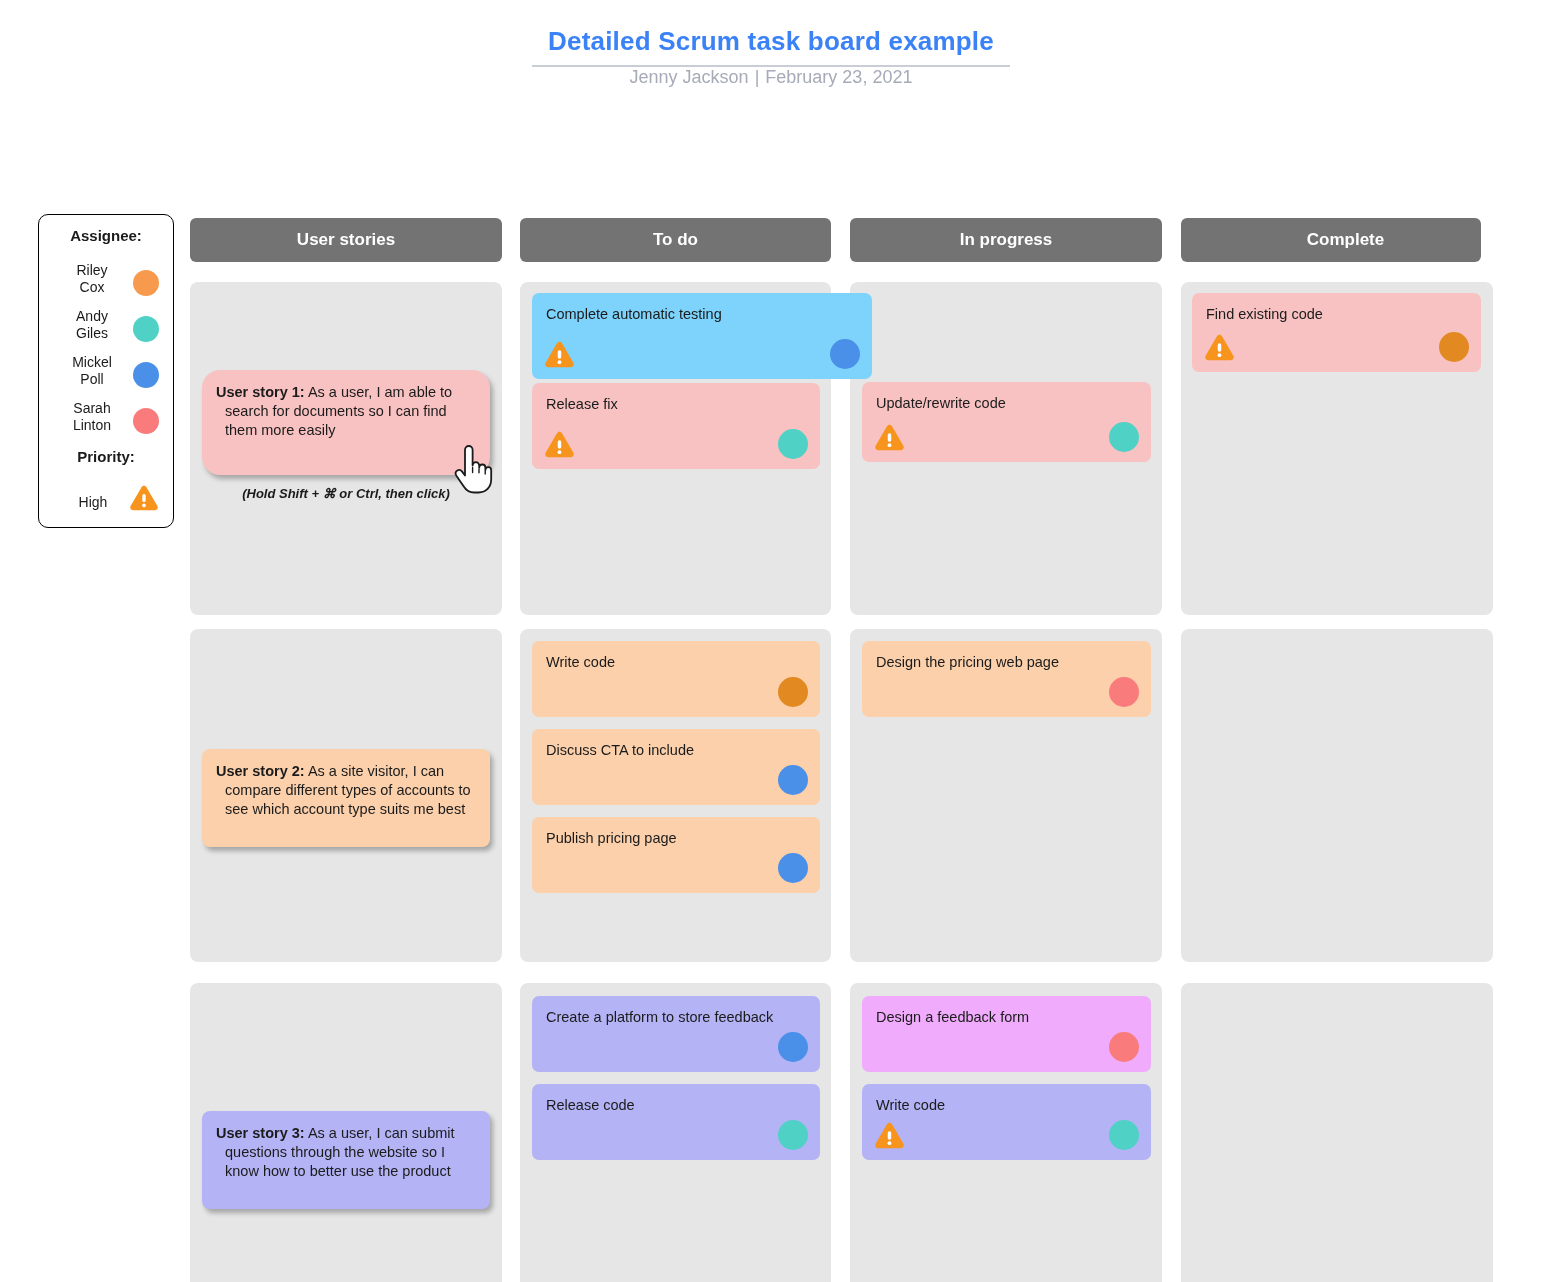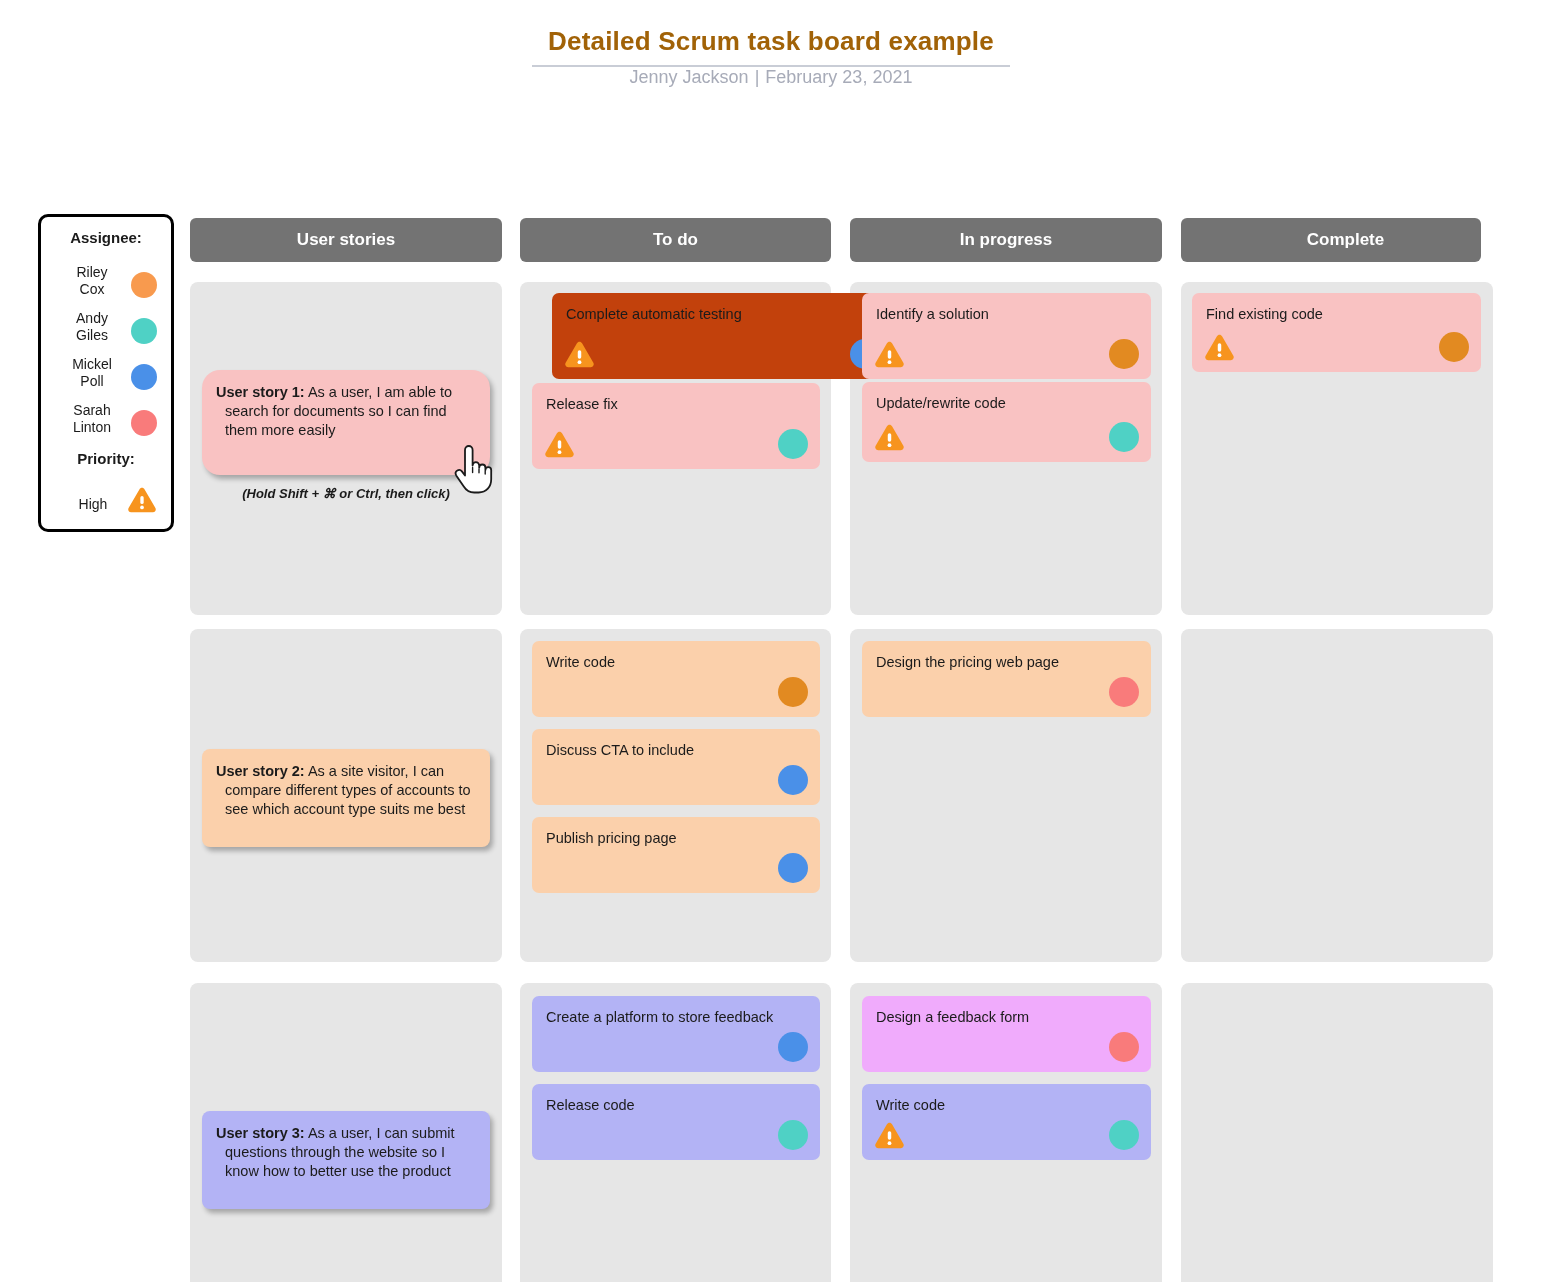--- a/index.html
+++ b/index.html
@@ -14,21 +14,21 @@
   
   .title-wrap {
     width: 100%;
     padding-top: 26px;
     text-align: center;
   }
   .board-title {
     display: inline-block;
     font-size: 26px;
     font-weight: bold;
-    color: #a16207;
+    color: #3b82f6;
     letter-spacing: .2px;
     padding: 0 16px 8px 16px;
     border-bottom: 2px solid #c9cdd6;
   }
   .byline {
     font-size: 18px;
     color: #a7abb8;
   }
   .byline .sep { padding: 0 6px; }
 
@@ -38,21 +38,21 @@
     width: 1542px;
     height: 1150px;
   }
 
   
   .legend {
     position: absolute;
     left: 38px;
     top: 126px;
     width: 136px;
-    border: 3px solid #000000;
+    border: 1px solid #000000;
     border-radius: 10px;
     background: #fff;
     padding: 12px 10px 12px 10px;
     text-align: center;
   }
   .legend-head {
     font-size: 15px;
     font-weight: bold;
     color: #1b1b1b;
     margin-bottom: 10px;
@@ -254,21 +254,21 @@
     </div>
   </div>
   <div class="story-hint" style="left:190px; top:398px; width:312px;">(Hold Shift + ⌘ or Ctrl, then click)</div>
   <div class="cursor" style="left:450px; top:355px;">
     <svg viewBox="0 0 46 52">
       <path d="M15 7c0-2.2 1.7-4 3.8-4s3.8 1.8 3.8 4v15.5c0-1.9 1.5-3.4 3.3-3.4s3.3 1.5 3.3 3.4v2.2c0-1.8 1.4-3.2 3.1-3.2s3.1 1.4 3.1 3.2v2.4c0-1.7 1.3-3 2.9-3s2.9 1.3 2.9 3v9.1c0 7.6-4.8 13.3-12.6 13.3h-4.4c-5 0-8-2.1-10.6-6.3L6.2 32.4c-1-1.7-.5-3.8 1.1-4.8 1.5-1 3.5-.6 4.6.8L15 32.5V7z" fill="#ffffff" stroke="#1b1b1b" stroke-width="1.8" stroke-linejoin="round"></path>
       <path d="M22.6 24.5v5M29 26v3.8M35.2 28v3" stroke="#1b1b1b" stroke-width="1.4" stroke-linecap="round" fill="none"></path>
     </svg>
   </div>
 
-  <div class="card" style="left:532px; top:205px; width:340px; height:86px; background:#c2410c;margin-left:20px;">
+  <div class="card" style="left:532px; top:205px; width:340px; height:86px; background:#7dd3fc;">
     <div class="card-title">Complete automatic testing</div>
     <div class="card-foot">
       <span class="card-warn">
         <svg viewBox="0 0 34 30">
             <path d="M17 1.6c1.2 0 2.2.6 2.8 1.7l12.4 21.4c1.2 2.1-.3 4.7-2.8 4.7H4.6c-2.5 0-4-2.6-2.8-4.7L14.2 3.3c.6-1.1 1.6-1.7 2.8-1.7z" fill="#f7941e"></path>
             <rect x="15.1" y="11" width="3.8" height="9.2" rx="1.9" fill="#fff"></rect>
             <circle cx="17" cy="24" r="2.1" fill="#fff"></circle>
           </svg>
       </span>
       <span class="spacer"></span>
@@ -284,147 +284,133 @@
             <path d="M17 1.6c1.2 0 2.2.6 2.8 1.7l12.4 21.4c1.2 2.1-.3 4.7-2.8 4.7H4.6c-2.5 0-4-2.6-2.8-4.7L14.2 3.3c.6-1.1 1.6-1.7 2.8-1.7z" fill="#f7941e"></path>
             <rect x="15.1" y="11" width="3.8" height="9.2" rx="1.9" fill="#fff"></rect>
             <circle cx="17" cy="24" r="2.1" fill="#fff"></circle>
           </svg>
       </span>
       <span class="spacer"></span>
       <span class="card-avatar" style="background:#4fd1c5"></span>
     </div>
   </div>
 
-  <div class="card" style="left:862px; top:205px; width:289px; height:86px; background:#f9c2c2;">
-    <div class="card-title">Identify a solution</div>
+
+  <div class="card" style="left:862px; top:294px; width:289px; height:80px; background:#f9c2c2;">
+    <div class="card-title">Update/rewrite code</div>
     <div class="card-foot">
       <span class="card-warn">
         <svg viewBox="0 0 34 30">
             <path d="M17 1.6c1.2 0 2.2.6 2.8 1.7l12.4 21.4c1.2 2.1-.3 4.7-2.8 4.7H4.6c-2.5 0-4-2.6-2.8-4.7L14.2 3.3c.6-1.1 1.6-1.7 2.8-1.7z" fill="#f7941e"></path>
             <rect x="15.1" y="11" width="3.8" height="9.2" rx="1.9" fill="#fff"></rect>
             <circle cx="17" cy="24" r="2.1" fill="#fff"></circle>
           </svg>
       </span>
       <span class="spacer"></span>
-      <span class="card-avatar" style="background:#e28a21"></span>
-    </div>
-  </div>
-
-  <div class="card" style="left:862px; top:294px; width:289px; height:80px; background:#f9c2c2;">
-    <div class="card-title">Update/rewrite code</div>
+      <span class="card-avatar" style="background:#4fd1c5"></span>
+    </div>
+  </div>
+
+  <div class="card" style="left:1192px; top:205px; width:289px; height:79px; background:#f9c2c2;">
+    <div class="card-title">Find existing code</div>
     <div class="card-foot">
       <span class="card-warn">
         <svg viewBox="0 0 34 30">
             <path d="M17 1.6c1.2 0 2.2.6 2.8 1.7l12.4 21.4c1.2 2.1-.3 4.7-2.8 4.7H4.6c-2.5 0-4-2.6-2.8-4.7L14.2 3.3c.6-1.1 1.6-1.7 2.8-1.7z" fill="#f7941e"></path>
             <rect x="15.1" y="11" width="3.8" height="9.2" rx="1.9" fill="#fff"></rect>
             <circle cx="17" cy="24" r="2.1" fill="#fff"></circle>
           </svg>
       </span>
       <span class="spacer"></span>
+      <span class="card-avatar" style="background:#e28a21"></span>
+    </div>
+  </div>
+
+  <div class="panel" style="left:190px; top:541px; width:312px; height:333px;"></div>
+  <div class="panel" style="left:520px; top:541px; width:311px; height:333px;"></div>
+  <div class="panel" style="left:850px; top:541px; width:312px; height:333px;"></div>
+  <div class="panel" style="left:1181px; top:541px; width:312px; height:333px;"></div>
+
+  <div class="story" style="left:202px; top:661px; width:288px; height:98px; background:#fbd0ab;">
+    <div class="story-text">
+      <b>User story 2:</b><span> As a site visitor, I can compare different types of accounts to see which account type suits me best</span>
+    </div>
+  </div>
+
+  <div class="card" style="left:532px; top:553px; width:288px; height:76px; background:#fbd0ab;">
+    <div class="card-title">Write code</div>
+    <div class="card-foot">
+      <span class="spacer"></span>
+      <span class="card-avatar" style="background:#e28a21"></span>
+    </div>
+  </div>
+  <div class="card" style="left:532px; top:641px; width:288px; height:76px; background:#fbd0ab;">
+    <div class="card-title">Discuss CTA to include</div>
+    <div class="card-foot">
+      <span class="spacer"></span>
+      <span class="card-avatar" style="background:#4a90e8"></span>
+    </div>
+  </div>
+  <div class="card" style="left:532px; top:729px; width:288px; height:76px; background:#fbd0ab;">
+    <div class="card-title">Publish pricing page</div>
+    <div class="card-foot">
+      <span class="spacer"></span>
+      <span class="card-avatar" style="background:#4a90e8"></span>
+    </div>
+  </div>
+
+  <div class="card" style="left:862px; top:553px; width:289px; height:76px; background:#fbd0ab;">
+    <div class="card-title">Design the pricing web page</div>
+    <div class="card-foot">
+      <span class="spacer"></span>
+      <span class="card-avatar" style="background:#f97b7b"></span>
+    </div>
+  </div>
+
+  <div class="panel" style="left:190px; top:895px; width:312px; height:336px;"></div>
+  <div class="panel" style="left:520px; top:895px; width:311px; height:336px;"></div>
+  <div class="panel" style="left:850px; top:895px; width:312px; height:336px;"></div>
+  <div class="panel" style="left:1181px; top:895px; width:312px; height:336px;"></div>
+
+  <div class="story" style="left:202px; top:1023px; width:288px; height:98px; background:#b3b3f5;">
+    <div class="story-text">
+      <b>User story 3:</b><span> As a user, I can submit questions through the website so I know how to better use the product</span>
+    </div>
+  </div>
+
+  <div class="card" style="left:532px; top:908px; width:288px; height:76px; background:#b3b3f5;">
+    <div class="card-title">Create a platform to store feedback</div>
+    <div class="card-foot">
+      <span class="spacer"></span>
+      <span class="card-avatar" style="background:#4a90e8"></span>
+    </div>
+  </div>
+  <div class="card" style="left:532px; top:996px; width:288px; height:76px; background:#b3b3f5;">
+    <div class="card-title">Release code</div>
+    <div class="card-foot">
+      <span class="spacer"></span>
       <span class="card-avatar" style="background:#4fd1c5"></span>
     </div>
   </div>
 
-  <div class="card" style="left:1192px; top:205px; width:289px; height:79px; background:#f9c2c2;">
-    <div class="card-title">Find existing code</div>
+  <div class="card" style="left:862px; top:908px; width:289px; height:76px; background:#f0abfc;">
+    <div class="card-title">Design a feedback form</div>
+    <div class="card-foot">
+      <span class="spacer"></span>
+      <span class="card-avatar" style="background:#f97b7b"></span>
+    </div>
+  </div>
+  <div class="card" style="left:862px; top:996px; width:289px; height:76px; background:#b3b3f5;">
+    <div class="card-title">Write code</div>
     <div class="card-foot">
       <span class="card-warn">
         <svg viewBox="0 0 34 30">
             <path d="M17 1.6c1.2 0 2.2.6 2.8 1.7l12.4 21.4c1.2 2.1-.3 4.7-2.8 4.7H4.6c-2.5 0-4-2.6-2.8-4.7L14.2 3.3c.6-1.1 1.6-1.7 2.8-1.7z" fill="#f7941e"></path>
             <rect x="15.1" y="11" width="3.8" height="9.2" rx="1.9" fill="#fff"></rect>
             <circle cx="17" cy="24" r="2.1" fill="#fff"></circle>
           </svg>
       </span>
       <span class="spacer"></span>
-      <span class="card-avatar" style="background:#e28a21"></span>
-    </div>
-  </div>
-
-  <div class="panel" style="left:190px; top:541px; width:312px; height:333px;"></div>
-  <div class="panel" style="left:520px; top:541px; width:311px; height:333px;"></div>
-  <div class="panel" style="left:850px; top:541px; width:312px; height:333px;"></div>
-  <div class="panel" style="left:1181px; top:541px; width:312px; height:333px;"></div>
-
-  <div class="story" style="left:202px; top:661px; width:288px; height:98px; background:#fbd0ab;">
-    <div class="story-text">
-      <b>User story 2:</b><span> As a site visitor, I can compare different types of accounts to see which account type suits me best</span>
-    </div>
-  </div>
-
-  <div class="card" style="left:532px; top:553px; width:288px; height:76px; background:#fbd0ab;">
-    <div class="card-title">Write code</div>
-    <div class="card-foot">
-      <span class="spacer"></span>
-      <span class="card-avatar" style="background:#e28a21"></span>
-    </div>
-  </div>
-  <div class="card" style="left:532px; top:641px; width:288px; height:76px; background:#fbd0ab;">
-    <div class="card-title">Discuss CTA to include</div>
-    <div class="card-foot">
-      <span class="spacer"></span>
-      <span class="card-avatar" style="background:#4a90e8"></span>
-    </div>
-  </div>
-  <div class="card" style="left:532px; top:729px; width:288px; height:76px; background:#fbd0ab;">
-    <div class="card-title">Publish pricing page</div>
-    <div class="card-foot">
-      <span class="spacer"></span>
-      <span class="card-avatar" style="background:#4a90e8"></span>
-    </div>
-  </div>
-
-  <div class="card" style="left:862px; top:553px; width:289px; height:76px; background:#fbd0ab;">
-    <div class="card-title">Design the pricing web page</div>
-    <div class="card-foot">
-      <span class="spacer"></span>
-      <span class="card-avatar" style="background:#f97b7b"></span>
-    </div>
-  </div>
-
-  <div class="panel" style="left:190px; top:895px; width:312px; height:336px;"></div>
-  <div class="panel" style="left:520px; top:895px; width:311px; height:336px;"></div>
-  <div class="panel" style="left:850px; top:895px; width:312px; height:336px;"></div>
-  <div class="panel" style="left:1181px; top:895px; width:312px; height:336px;"></div>
-
-  <div class="story" style="left:202px; top:1023px; width:288px; height:98px; background:#b3b3f5;">
-    <div class="story-text">
-      <b>User story 3:</b><span> As a user, I can submit questions through the website so I know how to better use the product</span>
-    </div>
-  </div>
-
-  <div class="card" style="left:532px; top:908px; width:288px; height:76px; background:#b3b3f5;">
-    <div class="card-title">Create a platform to store feedback</div>
-    <div class="card-foot">
-      <span class="spacer"></span>
-      <span class="card-avatar" style="background:#4a90e8"></span>
-    </div>
-  </div>
-  <div class="card" style="left:532px; top:996px; width:288px; height:76px; background:#b3b3f5;">
-    <div class="card-title">Release code</div>
-    <div class="card-foot">
-      <span class="spacer"></span>
       <span class="card-avatar" style="background:#4fd1c5"></span>
     </div>
   </div>
 
-  <div class="card" style="left:862px; top:908px; width:289px; height:76px; background:#f0abfc;">
-    <div class="card-title">Design a feedback form</div>
-    <div class="card-foot">
-      <span class="spacer"></span>
-      <span class="card-avatar" style="background:#f97b7b"></span>
-    </div>
-  </div>
-  <div class="card" style="left:862px; top:996px; width:289px; height:76px; background:#b3b3f5;">
-    <div class="card-title">Write code</div>
-    <div class="card-foot">
-      <span class="card-warn">
-        <svg viewBox="0 0 34 30">
-            <path d="M17 1.6c1.2 0 2.2.6 2.8 1.7l12.4 21.4c1.2 2.1-.3 4.7-2.8 4.7H4.6c-2.5 0-4-2.6-2.8-4.7L14.2 3.3c.6-1.1 1.6-1.7 2.8-1.7z" fill="#f7941e"></path>
-            <rect x="15.1" y="11" width="3.8" height="9.2" rx="1.9" fill="#fff"></rect>
-            <circle cx="17" cy="24" r="2.1" fill="#fff"></circle>
-          </svg>
-      </span>
-      <span class="spacer"></span>
-      <span class="card-avatar" style="background:#4fd1c5"></span>
-    </div>
-  </div>
-
 </div>
 
 </body></html>

